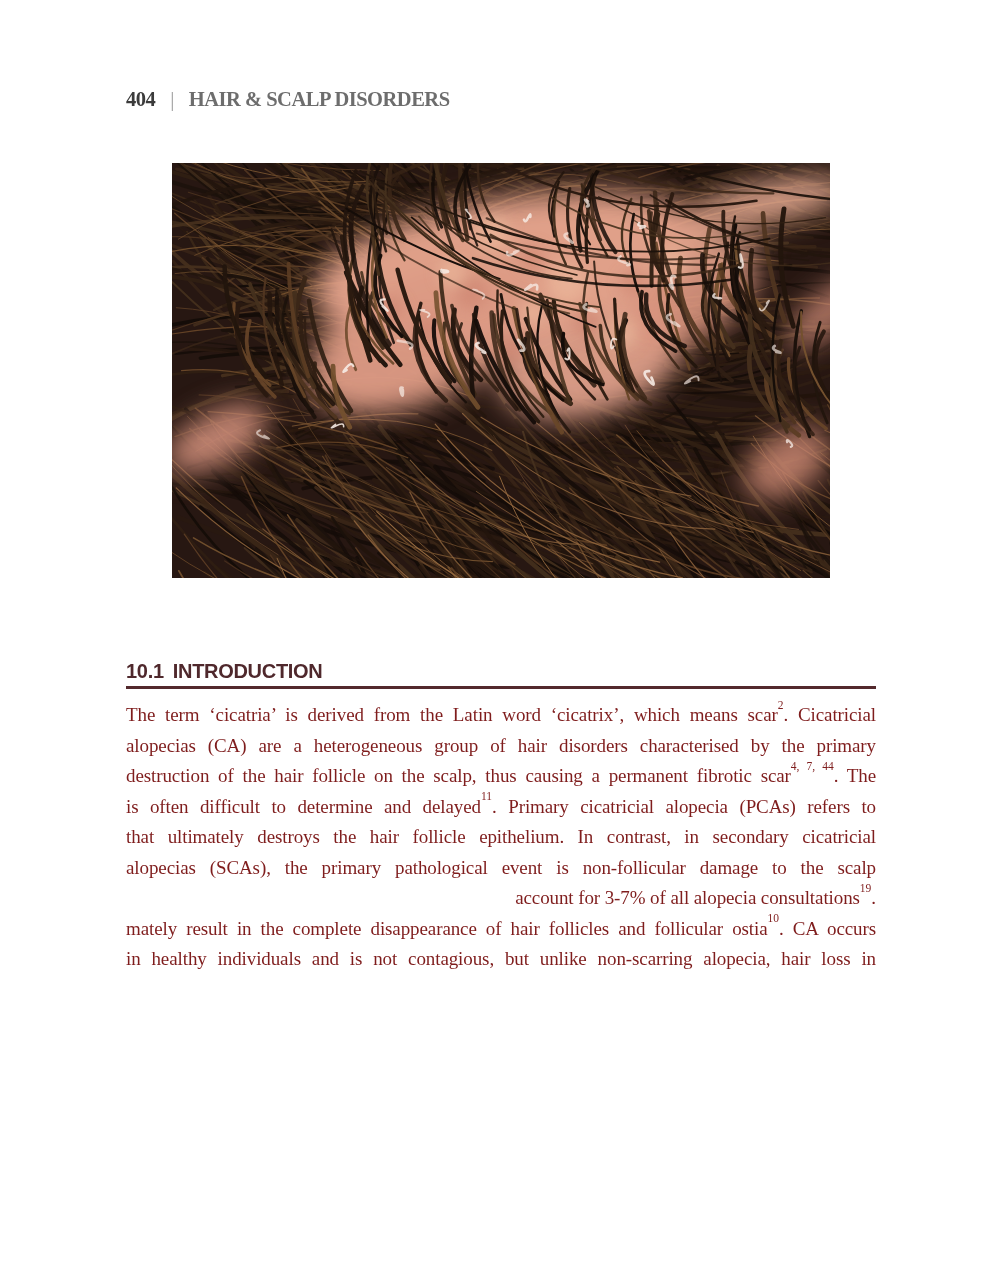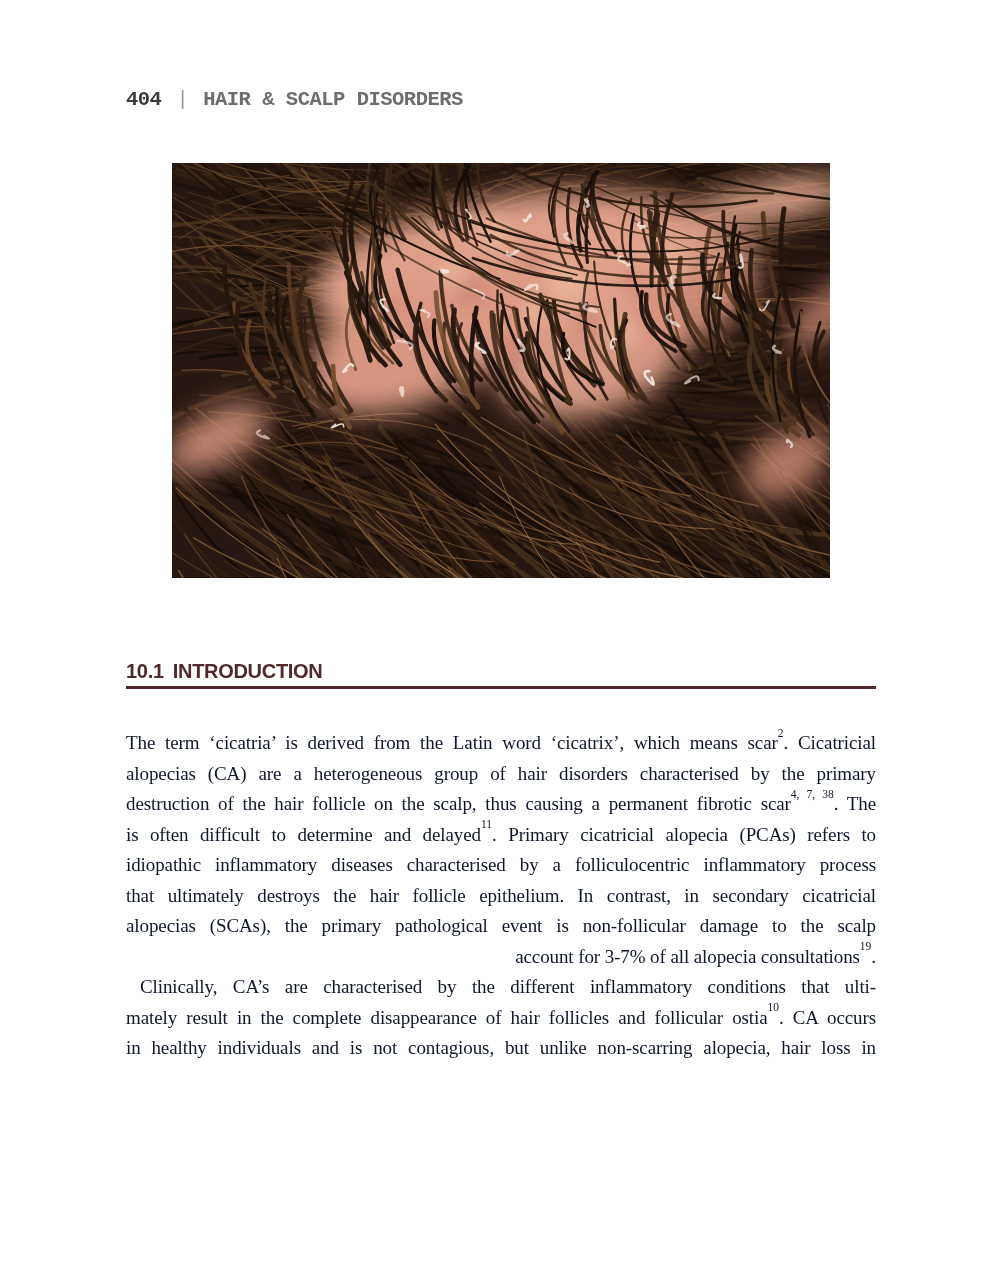--- a/index.html
+++ b/index.html
@@ -3,37 +3,37 @@
 <meta charset="utf-8">
 <style>
   * { margin:0; padding:0; box-sizing:border-box; }
   html,body { background:#ffffff; }
   .page {
     position:relative; width:1000px; height:1280px; background:#ffffff;
     font-family:"Liberation Serif", serif; overflow:hidden;
   }
   .running-head {
     position:absolute; left:126px; top:88px;
-    font-family:Liberation Mono, monospace; font-weight:bold;
+    font-family:Liberation Serif, serif; font-weight:bold;
     font-size:20.5px; letter-spacing:-0.5px; color:#6d6d6d; white-space:nowrap;
   }
   .pagenum { color:#3b3b3b; }
   .sep { color:#9a9a9a; font-weight:normal; margin:0 15px; }
   .figure { position:absolute; left:172px; top:163px; width:658px; height:415px; }
   .figure svg { display:block; }
   .heading {
     position:absolute; left:126px; top:660px;
     font-family:"Liberation Sans", sans-serif; font-weight:bold;
     font-size:20px; letter-spacing:-0.3px; color:#4f282c; white-space:nowrap;
   }
   .secnum { margin-right:9px; }
   .rule { position:absolute; left:126px; top:686px; width:750px; height:2.6px; background:#53292d; }
   .bodytext {
-    position:absolute; left:126px; top:728px; width:750px;
-    font-size:19px; line-height:30.5px; color:#0f172a; letter-spacing:-0.1px;
+    position:absolute; left:126px; top:700px; width:750px;
+    font-size:19px; line-height:30.5px; color:#7f1d1d; letter-spacing:-0.1px;
   }
   .line { text-align:right; height:30.5px; overflow:hidden; }
   .line.just { text-align:justify; text-align-last:justify; }
   .line.indent { text-indent:14px; }
   .bodytext sup {
     font-size:11.5px; line-height:0; position:relative; top:-0.45em; letter-spacing:0;
   }
 </style>
 </head>
 <body>
@@ -1276,28 +1276,26 @@
 
   <section>
     <h2 class="heading">
       <span class="secnum">10.1</span><span class="sectitle">INTRODUCTION</span>
     </h2>
     <div class="rule"></div>
     <div id="body-text" class="bodytext">
         <div>
           <div class="line just">The term ‘cicatria’ is derived from the Latin word ‘cicatrix’, which means scar<sup>2</sup>. Cicatricial</div>
           <div class="line just">alopecias (CA) are a heterogeneous group of hair disorders characterised by the primary</div>
-          <div class="line just">destruction of the hair follicle on the scalp, thus causing a permanent fibrotic scar<sup>4, 7, 38</sup>. The</div>
+          <div class="line just">destruction of the hair follicle on the scalp, thus causing a permanent fibrotic scar<sup>4, 7, 44</sup>. The</div>
           <div class="line just">is often difficult to determine and delayed<sup>11</sup>. Primary cicatricial alopecia (PCAs) refers to</div>
-          <div class="line just">idiopathic inflammatory diseases characterised by a folliculocentric inflammatory process</div>
           <div class="line just">that ultimately destroys the hair follicle epithelium. In contrast, in secondary cicatricial</div>
           <div class="line just">alopecias (SCAs), the primary pathological event is non-follicular damage to the scalp</div>
           <div class="line">account for 3-7% of all alopecia consultations<sup>19</sup>.</div>
         </div>
         <div>
-          <div class="line just indent">Clinically, CA’s are characterised by the different inflammatory conditions that ulti-</div>
           <div class="line just">mately result in the complete disappearance of hair follicles and follicular ostia<sup>10</sup>. CA occurs</div>
           <div class="line just">in healthy individuals and is not contagious, but unlike non-scarring alopecia, hair loss in</div>
         </div>
       </div>
   </section>
 
 </div>
 
 </body></html>

